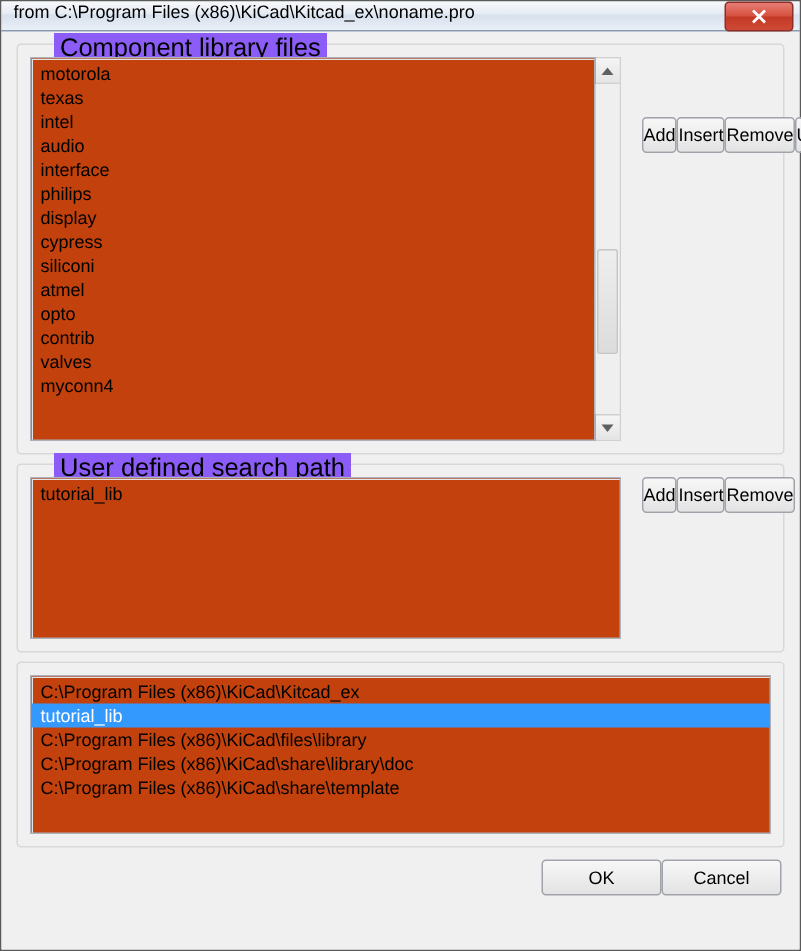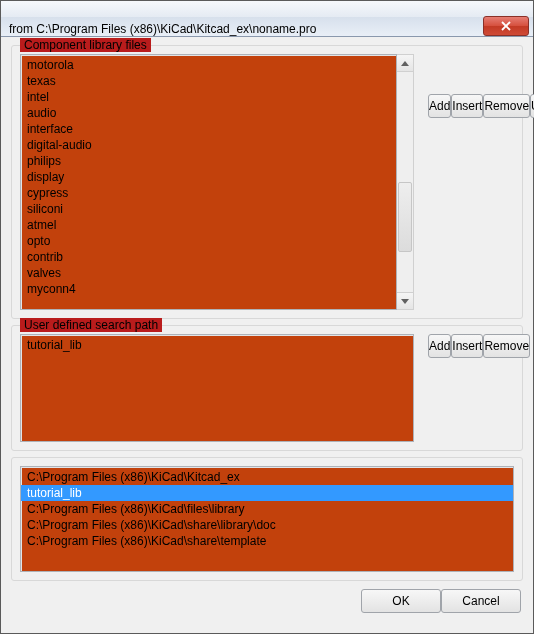--- a/index.html
+++ b/index.html
@@ -2,41 +2,41 @@
 <html><head>
 <meta charset="utf-8">
 <style>
   * { box-sizing: border-box; }
   html, body { margin: 0; padding: 0; font-family: "Segoe UI", Tahoma, sans-serif; font-size: 12px; color: #000; }
   body { background: #fff; width: 534px; height: 634px; overflow: hidden; }
 
   .window { width: 534px; height: 634px; background: #fff; border: 1px solid #5a5a5a; display: flex; flex-direction: column; }
 
   .titlebar {
-    height: 36px;
+    height: 20px;
     background: linear-gradient(to bottom, #f6f8fb 0%, #e5ebf3 45%, #d7e0ec 46%, #e9eff7 100%);
     border-bottom: 1px solid #8a98ad;
-    display: flex; align-items: flex-end;
+    display: flex; align-items: flex-start;
     padding-left: 8px;
     position: relative;
   }
   .titlebar .title { flex: 1; color: #000; white-space: nowrap; overflow: hidden; }
   .titlebar .close-btn {
     width: 46px; height: 20px; margin-right: 4px;
     background: linear-gradient(to bottom, #e67d74 0%, #d6513f 48%, #c33a25 52%, #cf4a36 100%);
     border: 1px solid #8a3028; border-radius: 3px;
     display: flex; align-items: center; justify-content: center;
     color: #fff; font-weight: bold; font-size: 12px;
   }
   .titlebar .close-btn svg { width: 12px; height: 10px; }
 
   .client { flex: 1; padding: 8px 10px 8px 10px; display: flex; flex-direction: column; background: #f0f0f0; }
 
   .group { border: 1px solid #d8d8d8; background: #f0f0f0; border-radius: 3px; padding: 8px 8px 8px 8px; margin-bottom: 6px; position: relative; }
-  .group-label { position: absolute; top: -8px; left: 8px; background: #b91c1c; padding: 0 4px; font-size: 12px; }
+  .group-label { position: absolute; top: -8px; left: 24px; background: #8b5cf6; padding: 0 4px; font-size: 17px; }
 
   .section-row { display: flex; align-items: stretch; }
   .listwrap { flex: 1; display: flex; position: relative; }
   .listbox {
     flex: 1; background: #c2410c; border: 1px solid #aeb2b8;
     box-shadow: inset 1px 1px 0 #e2e4e7;
     overflow: hidden; position: relative;
     padding: 2px 0;
   }
   .listbox .item { padding: 0 6px; line-height: 16px; height: 16px; white-space: nowrap; cursor: default; }
@@ -94,21 +94,20 @@
     <div class="group lib">
       <span class="group-label">Component library files</span>
       <div class="section-row">
         <div class="listwrap">
           <div class="listbox" id="libs-list">
               <div class="item">motorola</div>
               <div class="item">texas</div>
               <div class="item">intel</div>
               <div class="item">audio</div>
               <div class="item">interface</div>
-              <div class="item">digital-audio</div>
               <div class="item">philips</div>
               <div class="item">display</div>
               <div class="item">cypress</div>
               <div class="item">siliconi</div>
               <div class="item">atmel</div>
               <div class="item">opto</div>
               <div class="item">contrib</div>
               <div class="item">valves</div>
               <div class="item">myconn4</div>
             </div>

